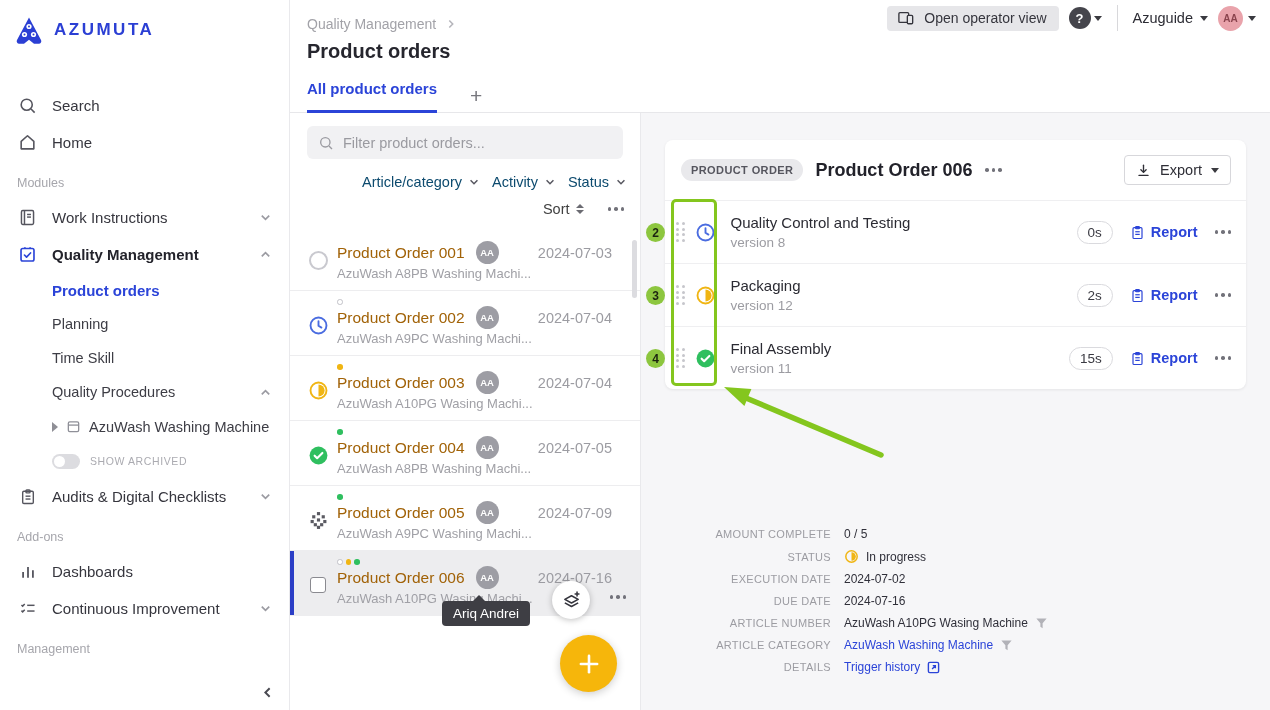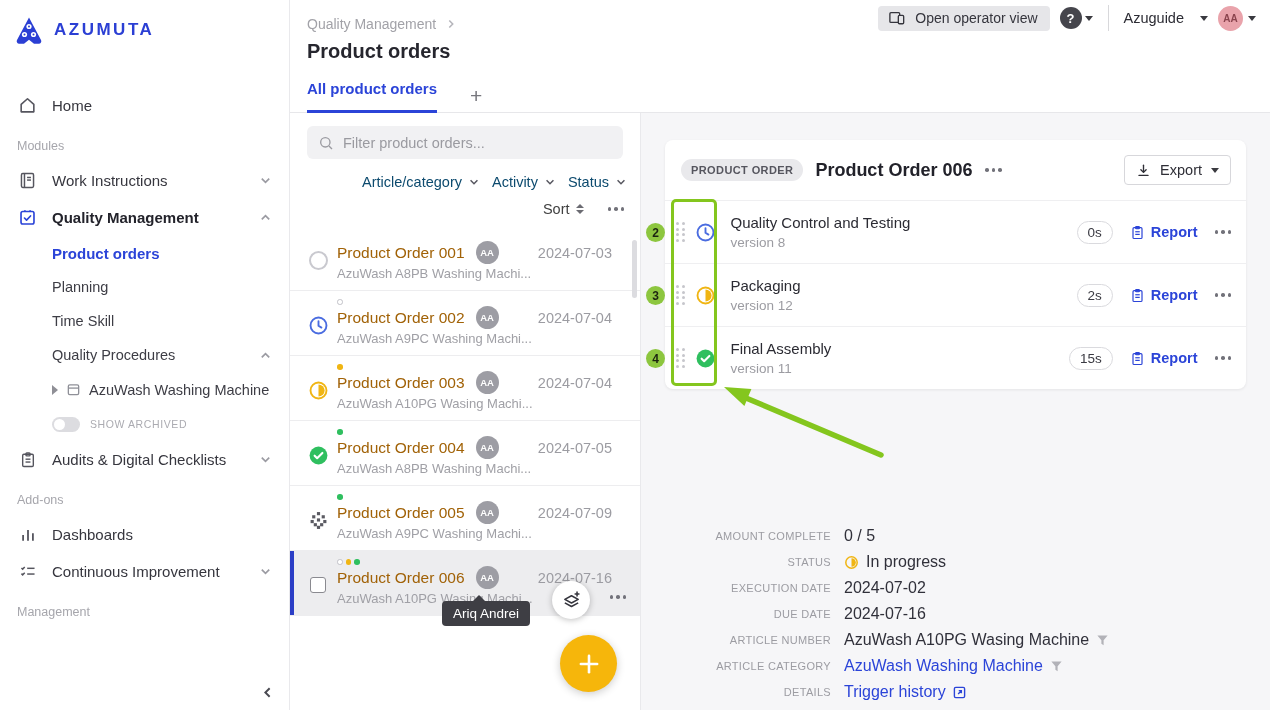--- a/index.html
+++ b/index.html
@@ -38,21 +38,21 @@
 .breadcrumb { position:absolute; left:17px; top:16px; font-size:14px; color:#a2a2a8; display:flex; align-items:center; gap:9px; }
 .page-title { position:absolute; left:17px; top:40px; font-size:20px; font-weight:bold; color:#26262e; }
 .tabs { position:absolute; left:17px; bottom:-1px; display:flex; align-items:flex-end; gap:33px; }
 .tab { font-size:15px; font-weight:bold; color:#2b44d8; padding-bottom:13px; border-bottom:3px solid #2b44d8; cursor:pointer; }
 .add-tab { font-size:21px; color:#77777e; padding-bottom:7px; cursor:pointer; line-height:1; }
 .top-actions { position:absolute; right:14px; top:5px; display:flex; align-items:center; gap:10px; }
 .op-btn { display:flex; gap:9px; align-items:center; background:#e6e6e9; border-radius:4px; padding:4px 12px 5px 10px; font-size:14px; color:#35353d; cursor:pointer; }
 .help-wrap { display:flex; align-items:center; gap:3px; cursor:pointer; }
 .help-circle { width:22px; height:22px; border-radius:50%; background:#45454c; color:#fff; font-size:13px; font-weight:bold; display:flex; align-items:center; justify-content:center; }
 .vdiv { width:1px; height:26px; background:#d8d8db; margin:0 5px; }
-.azuguide { font-size:14.5px; color:#2c2c34; display:flex; align-items:center; gap:16px; cursor:pointer; }
+.azuguide { font-size:14.5px; color:#2c2c34; display:flex; align-items:center; gap:7px; cursor:pointer; }
 .avatar-wrap { display:flex; align-items:center; gap:5px; cursor:pointer; }
 .avatar-sm { width:25px; height:25px; border-radius:50%; background:#e9a3ab; color:#8a434d; font-size:10px; font-weight:bold; display:flex; align-items:center; justify-content:center; }
 .caret-down { width:0; height:0; border-left:4.5px solid transparent; border-right:4.5px solid transparent; border-top:5.5px solid #3a3a40; }
 
 
 .list-panel { position:absolute; left:290px; top:113px; width:351px; height:597px; background:#fff; border-right:1px solid #e9e9ec; }
 .search-box { margin:13px 17px 0; height:33px; background:#f1f1f3; border-radius:6px; display:flex; align-items:center; padding:0 11px; gap:9px; }
 .search-box input { border:0; background:transparent; outline:none; font-size:14.5px; color:#3c3c44; width:100%; font-family:inherit; }
 .search-box input::placeholder { color:#9a9aa0; }
 .filter-row1 { display:flex; justify-content:flex-end; gap:12px; padding:15px 13px 0 0; font-size:14.5px; color:#0c4a6e; }
@@ -105,21 +105,21 @@
 .step-title { font-size:15px; color:#2b2b33; }
 .step-ver { font-size:13.5px; color:#9c9ca2; }
 .step-right { margin-left:auto; display:flex; align-items:center; gap:17px; }
 .time-pill { border:1px solid #dadade; border-radius:13px; padding:3px 10px; font-size:13.5px; color:#3a3a42; background:#fff; }
 .report { display:flex; align-items:center; gap:6px; color:#2b44d8; font-size:14.5px; font-weight:bold; cursor:pointer; }
 .green-box { position:absolute; left:6px; top:59px; width:46px; height:187px; border:3px solid #84c61e; border-radius:5px; pointer-events:none; z-index:4; }
 .num-badge { position:absolute; left:5px; width:19px; height:19px; border-radius:50%; background:#8dc63f; color:#1c2410; font-size:12px; font-weight:bold; display:flex; align-items:center; justify-content:center; z-index:4; }
 .arrow-svg { position:absolute; left:75px; top:272px; z-index:4; pointer-events:none; }
 .detail-fields { position:absolute; left:0; top:414px; display:grid; grid-template-columns:190px auto; column-gap:13px; row-gap:8px; align-items:center; }
 .fld-lbl { text-align:right; font-size:11px; color:#9c9ca2; letter-spacing:.3px; }
-.fld-val { font-size:16px; color:#30303a; display:flex; align-items:center; gap:7px; }
+.fld-val { font-size:12px; color:#30303a; display:flex; align-items:center; gap:7px; }
 .fld-val.link { color:#2b44d8; }
 </style>
 </head>
 <body>
 
 <div class="sidebar">
   <div class="logo-row">
     <span>
       <svg width="30" height="30" viewBox="0 0 30 30">
           <path d="M15 2.5 L27 25 a2.5 2.5 0 0 1-2.2 3.7 H20 l-5-4-5 4 H5.2 A2.5 2.5 0 0 1 3 25 Z" fill="#2b3fd4"></path>
@@ -128,20 +128,29 @@
           <circle cx="19.5" cy="19.5" r="2.6" fill="#fff"></circle>
           <circle cx="15" cy="11.5" r="1" fill="#2b3fd4"></circle>
           <circle cx="10.5" cy="19.5" r="1" fill="#2b3fd4"></circle>
           <circle cx="19.5" cy="19.5" r="1" fill="#2b3fd4"></circle>
         </svg>
     </span>
     <span class="logo-word">AZUMUTA</span>
   </div>
 
   <div class="nav">
+    <div class="nav-item">
+      <span class="ico">
+          <svg width="19" height="19" viewBox="0 0 24 24" fill="none" stroke="currentColor" stroke-width="2">
+            <circle cx="11" cy="11" r="7"></circle>
+            <line x1="16.5" y1="16.5" x2="21" y2="21"></line>
+          </svg>
+        </span>
+      <span class="lbl">Search</span>
+    </div>
     <div class="nav-item">
       <span class="ico">
           <svg width="19" height="19" viewBox="0 0 24 24" fill="none" stroke="currentColor" stroke-width="2" stroke-linejoin="round">
             <path d="M4 10.5 L12 3.5 L20 10.5 V20 H4 Z"></path>
           </svg>
         </span>
       <span class="lbl">Home</span>
     </div>
     <div class="section-lbl">Modules</div>
     <div class="nav-item">

